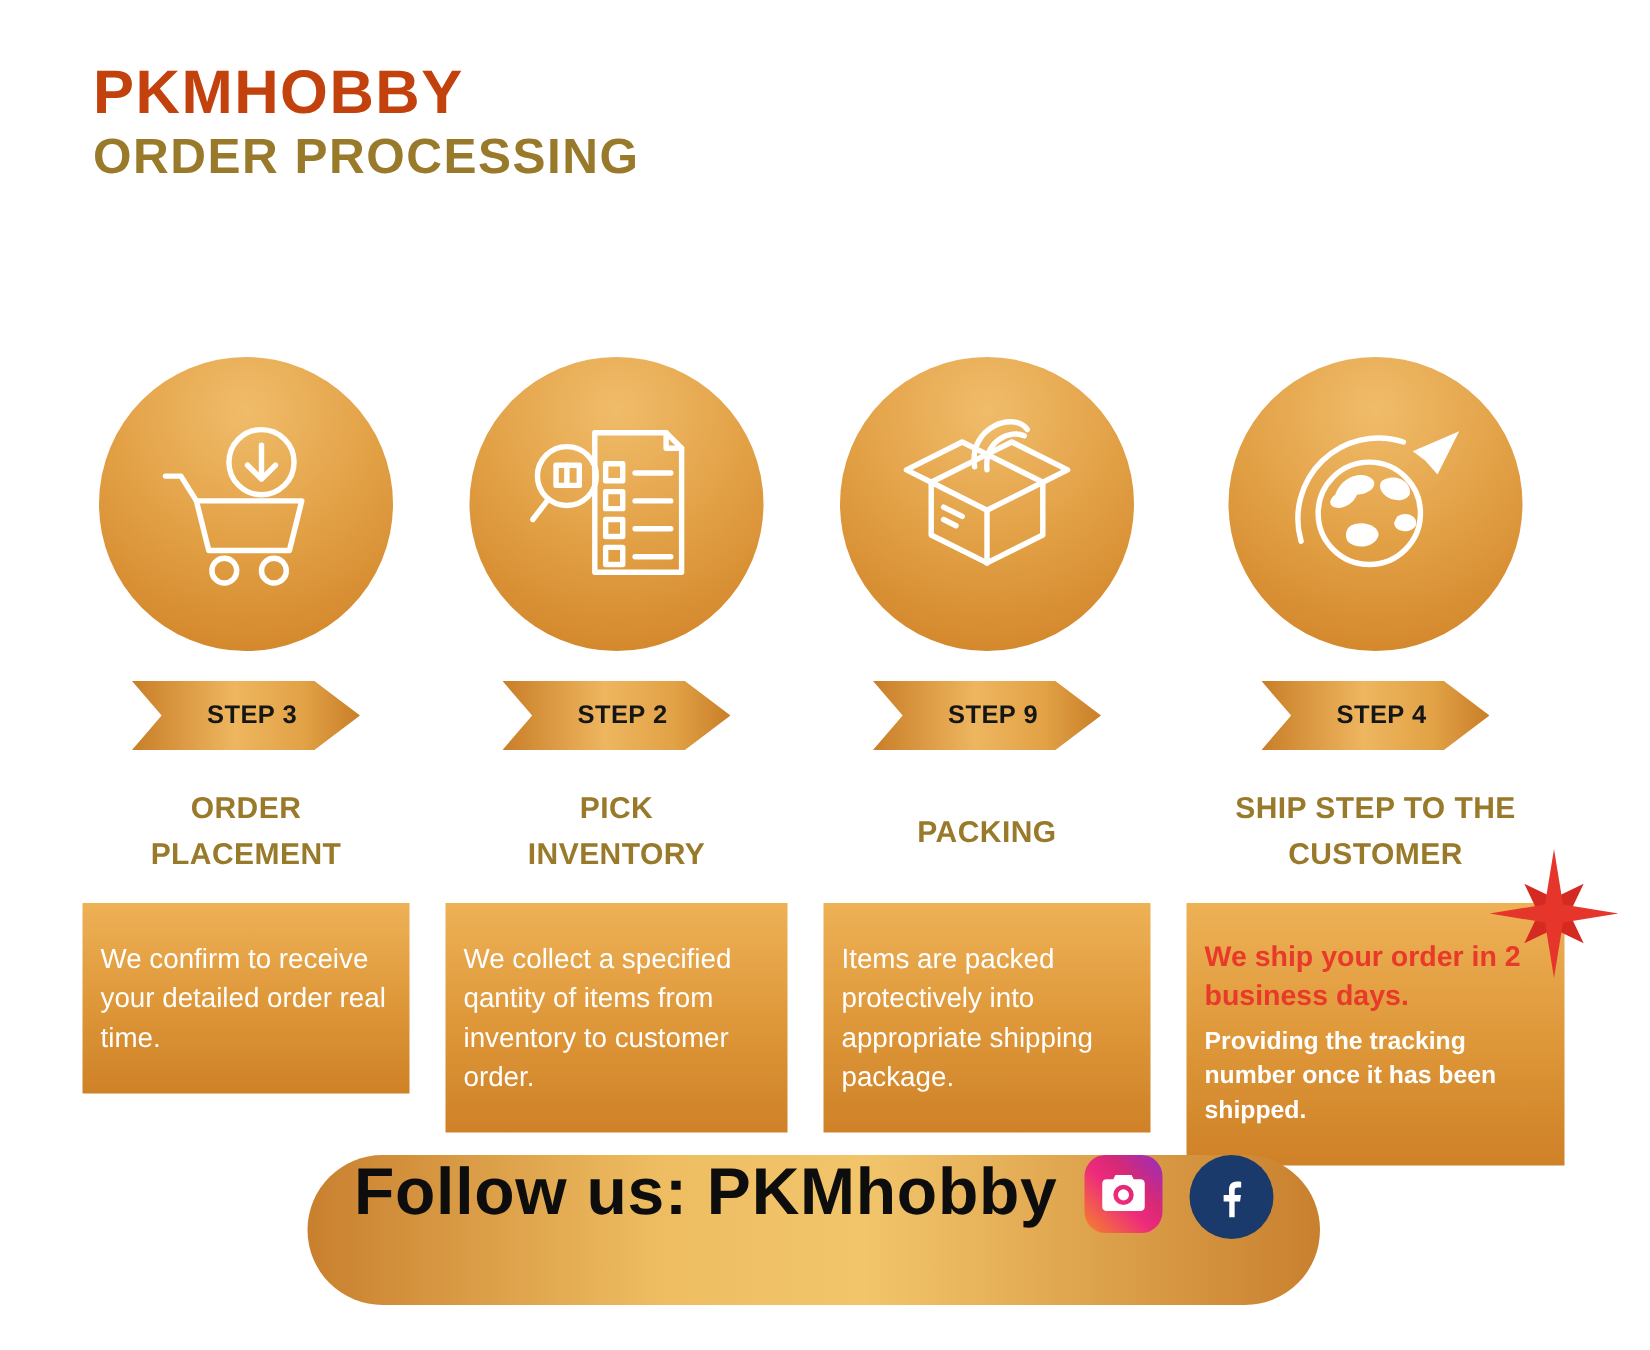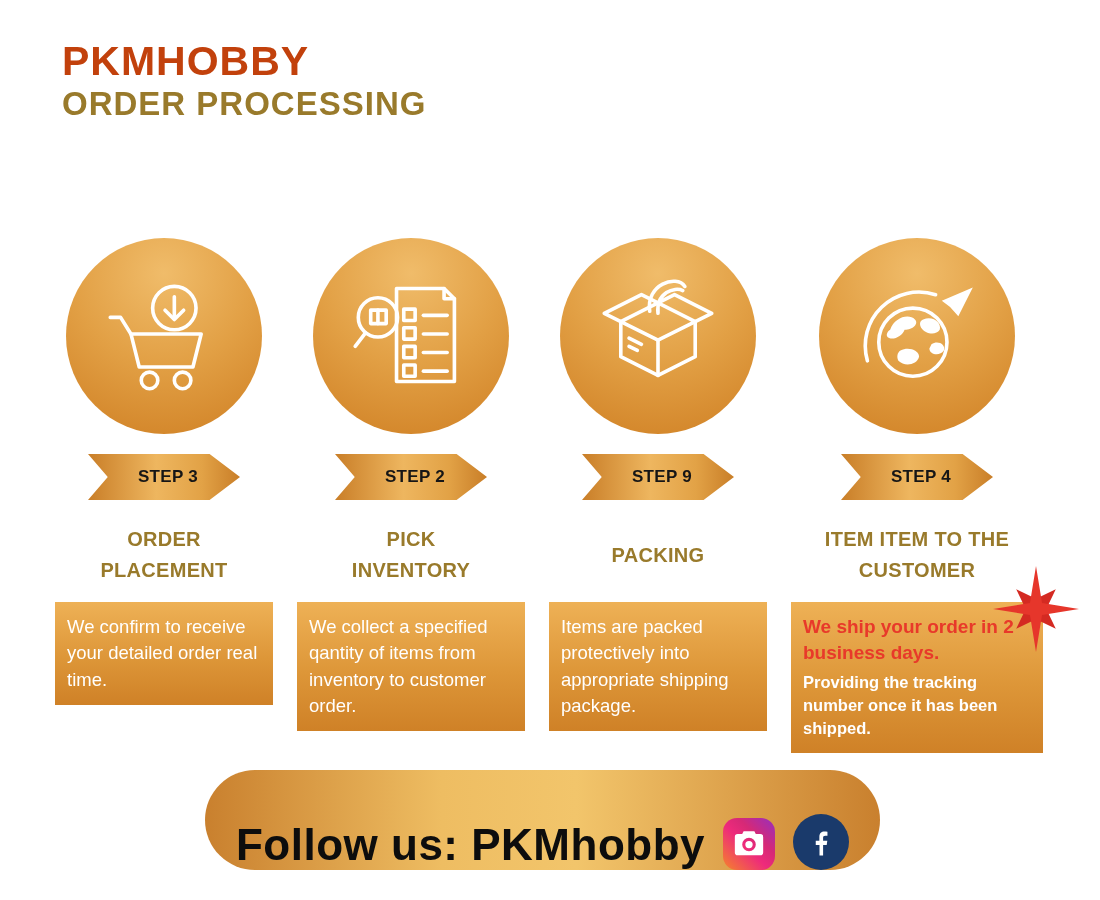--- a/index.html
+++ b/index.html
@@ -25,32 +25,32 @@
               clip-path:polygon(0 0, 80% 0, 100% 50%, 80% 100%, 0 100%, 13% 50%);
               background:linear-gradient(90deg,#c97e28 0%,#eeb65f 45%,#e2a246 75%,#c97e28 100%);
               display:flex;align-items:center;justify-content:center;
               font-size:17px;font-weight:bold;color:#161616;letter-spacing:.3px;padding-left:8px;box-sizing:border-box;}
 
   .step-title{margin-top:22px;min-height:66px;display:flex;align-items:center;justify-content:center;
               text-align:center;font-size:20px;font-weight:bold;color:#997a2b;line-height:1.55;letter-spacing:.3px;}
   .tw-150{max-width:150px;display:inline-block;}
   .tw-200{max-width:210px;display:inline-block;}
 
-  .desc-box{margin-top:14px;width:100%;box-sizing:border-box;padding:12px 12px;
+  .desc-box{margin-top:14px;width:100%;box-sizing:border-box;padding:24px 12px;
             background:linear-gradient(180deg,#eeb156 0%,#dd9638 55%,#cf8127 100%);
             color:#ffffff;font-size:18.5px;line-height:1.42;text-align:left;position:relative;}
   .desc-highlight{color:#e8392a;font-weight:bold;font-size:19px;line-height:1.35;display:block;}
   .desc-small{font-size:16.5px;line-height:1.4;display:block;margin-top:6px;font-weight:bold;}
 
   .star{position:absolute;top:-36px;right:-36px;width:86px;height:86px;pointer-events:none;}
 
   
   .footer-pill{position:absolute;left:205px;top:770px;width:675px;height:100px;border-radius:52px;
                background:linear-gradient(90deg,#c9802e 0%,#eebd62 35%,#f2c56b 55%,#c9802e 100%);
-               display:flex;align-items:flex-end;justify-content:center;gap:18px;}
+               display:flex;align-items:flex-start;justify-content:center;gap:18px;}
   .footer-text{font-size:44px;font-weight:bold;color:#0d0d0d;letter-spacing:.5px;}
   .ig-icon{width:52px;height:52px;border-radius:14px;
            background:linear-gradient(45deg,#f58529 0%,#ee2a7b 45%,#d62976 65%,#962fbf 100%);
            display:flex;align-items:center;justify-content:center;cursor:pointer;}
   .ig-icon svg{width:34px;height:34px;}
   .fb-icon{width:56px;height:56px;border-radius:50%;background:#1a3a6b;
            display:flex;align-items:center;justify-content:center;cursor:pointer;}
   .fb-icon svg{width:36px;height:36px;}
 
   .icon-stroke{fill:none;stroke:#ffffff;stroke-width:3.5;stroke-linecap:round;stroke-linejoin:round;}
@@ -161,21 +161,21 @@
           <path d="M44 74 C52 70 62 74 62 80 C60 88 48 90 42 84 C40 80 41 76 44 74 Z" fill="#ffffff"></path>
           <path d="M74 68 C80 64 88 68 86 74 C82 80 72 78 72 72 Z" fill="#ffffff"></path>
           <path d="M12 84 A52 52 0 0 1 78 20" class="icon-stroke"></path>
           <path d="M84 26 L114 13 L100 41 L92 32 Z" fill="#ffffff"></path>
         </svg>
       </div>
       <div class="step-arrow">
         <span>STEP 4</span>
       </div>
       <div class="step-title">
-        <span class="tw-200">ITEM ITEM TO THE CUSTOMER</span>
+        <span class="tw-200">SHIP STEP TO THE CUSTOMER</span>
       </div>
       <div class="desc-box">
         <svg class="star" viewBox="0 0 100 100">
           <polygon points="73,27 62,50 73,73 50,62 27,73 38,50 27,27 50,38" fill="#d42a22"></polygon>
           <polygon points="50,0 57,43 100,50 57,57 50,100 43,57 0,50 43,43" fill="#e6362b"></polygon>
         </svg>
         <span class="desc-highlight">We ship your order in 2 business days.</span>
         <span class="desc-small">Providing the tracking number once it has been shipped.</span>
       </div>
     </div>

